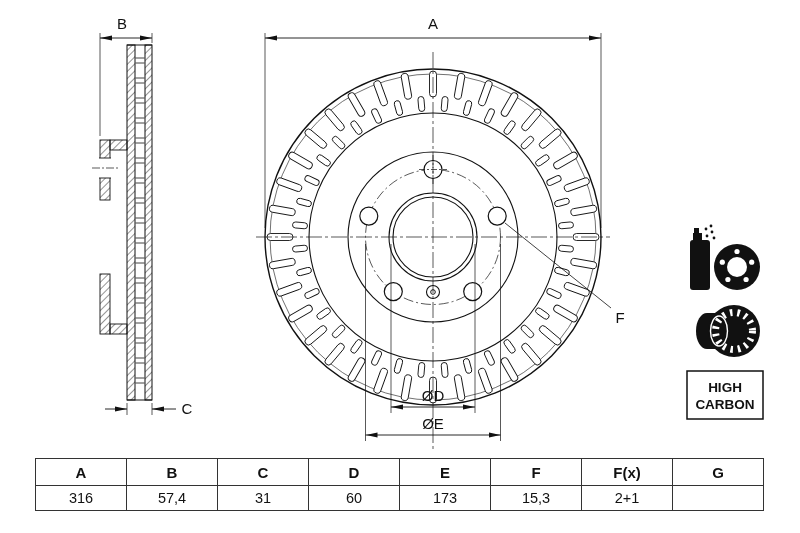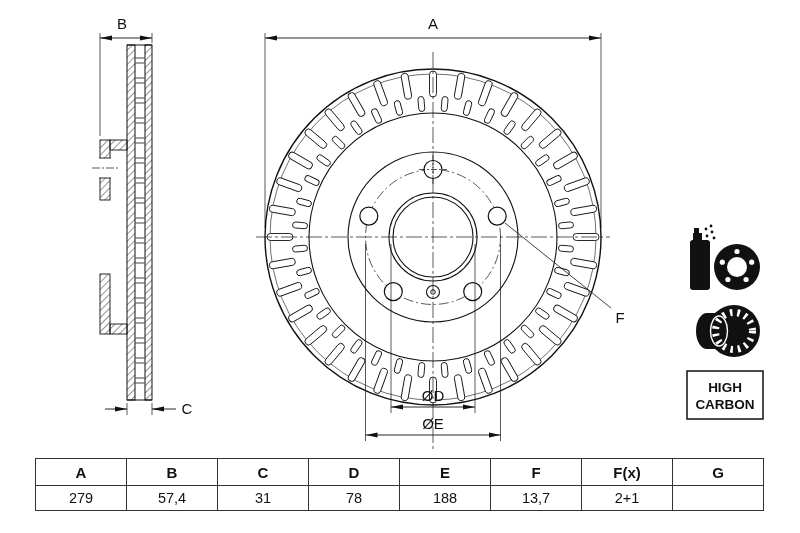--- a/index.html
+++ b/index.html
@@ -249,26 +249,26 @@
         <th>C</th>
         <th>D</th>
         <th>E</th>
         <th>F</th>
         <th>F(x)</th>
         <th>G</th>
       </tr>
     </thead>
     <tbody>
       <tr>
-        <td>279</td>
+        <td>316</td>
         <td>57,4</td>
         <td>31</td>
-        <td>78</td>
-        <td>188</td>
-        <td>13,7</td>
+        <td>60</td>
+        <td>173</td>
+        <td>15,3</td>
         <td>2+1</td>
         <td></td>
       </tr>
     </tbody>
   </table>
 </div>
 
 </div>
 
 </body></html>

